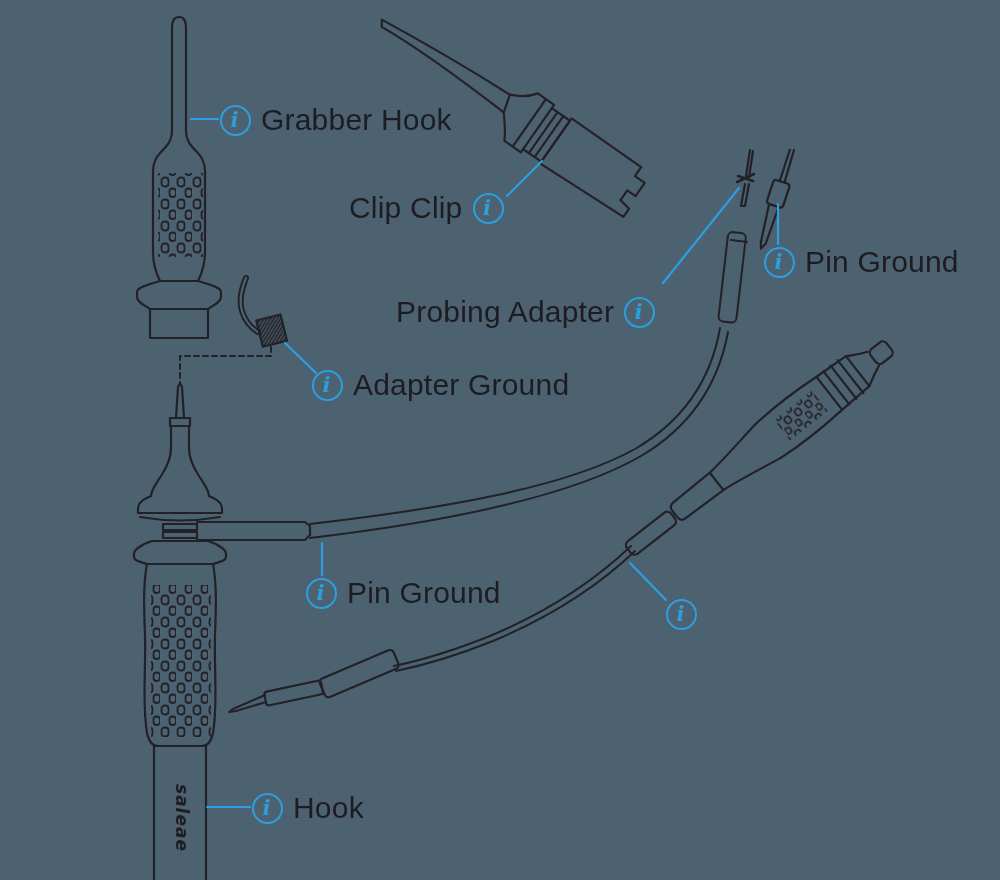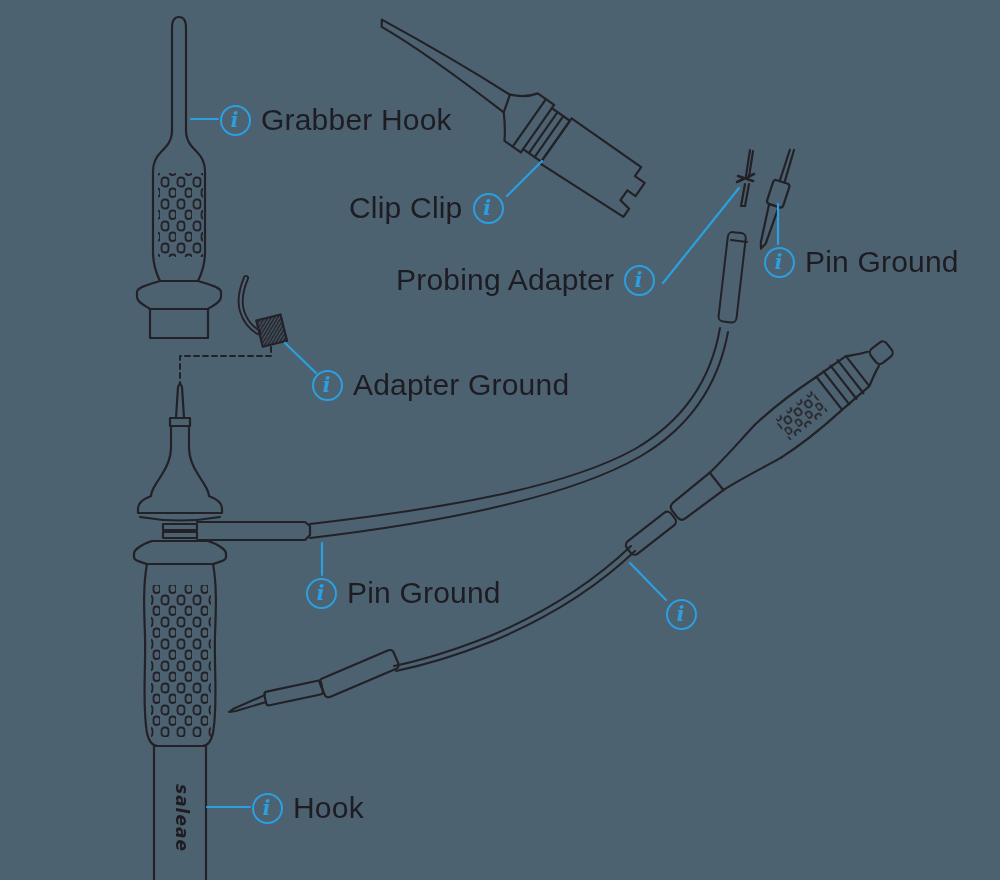--- a/index.html
+++ b/index.html
@@ -133,21 +133,21 @@
     <span class="txt">Grabber Hook</span>
   </div>
 
   <div class="label" style="left:349px;top:192px">
     <span class="txt">Clip Clip</span>
     <span class="info">
         <i>i</i>
       </span>
   </div>
 
-  <div class="label" style="left:396px;top:264px">
+  <div class="label" style="left:396px;top:296px">
     <span class="txt">Probing Adapter</span>
     <span class="info">
         <i>i</i>
       </span>
   </div>
 
   <div class="label" style="left:764px;top:246px">
     <span class="info">
         <i>i</i>
       </span>

